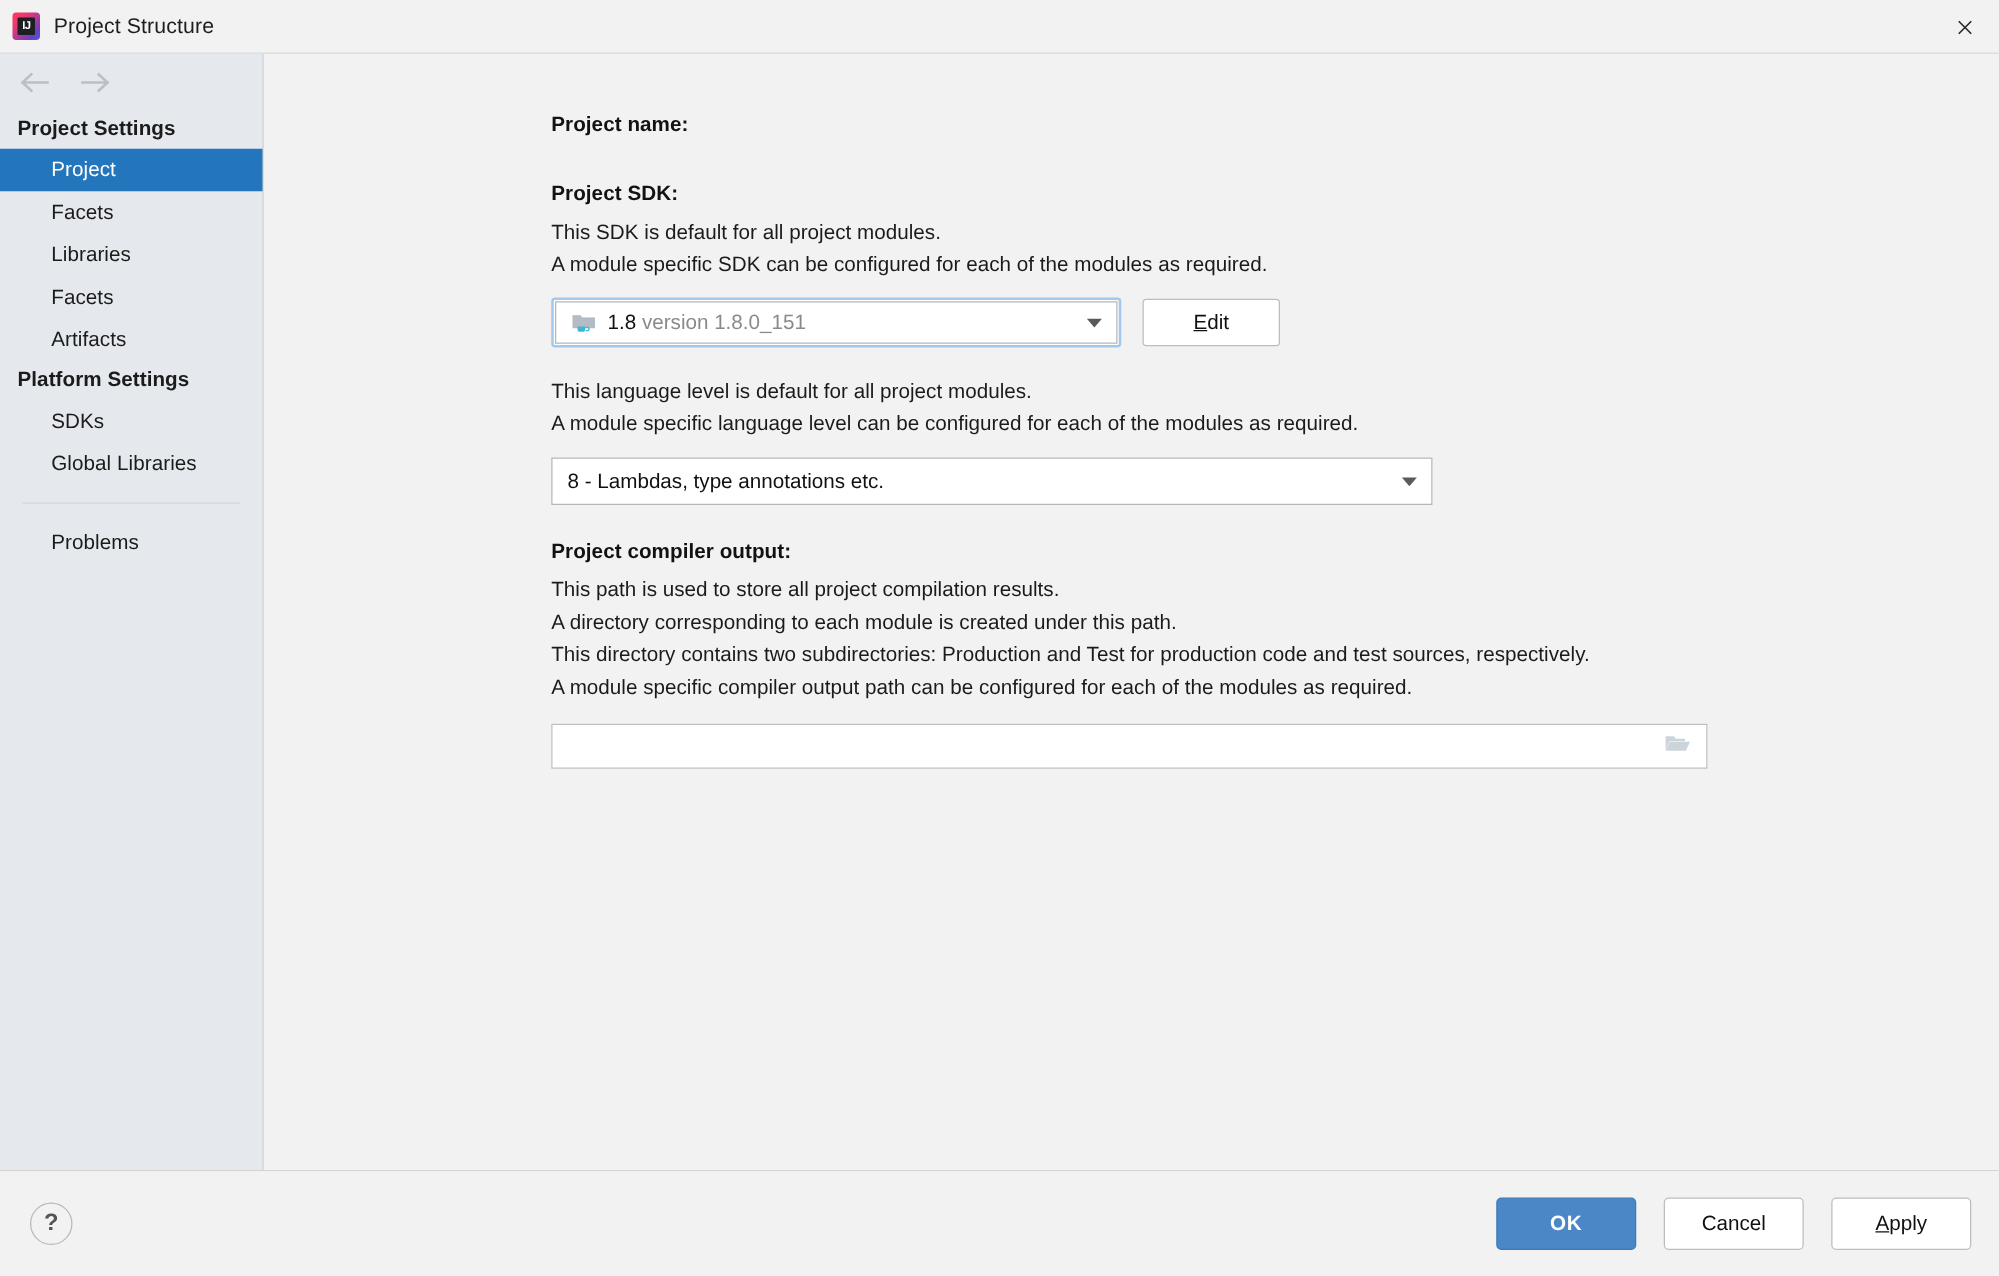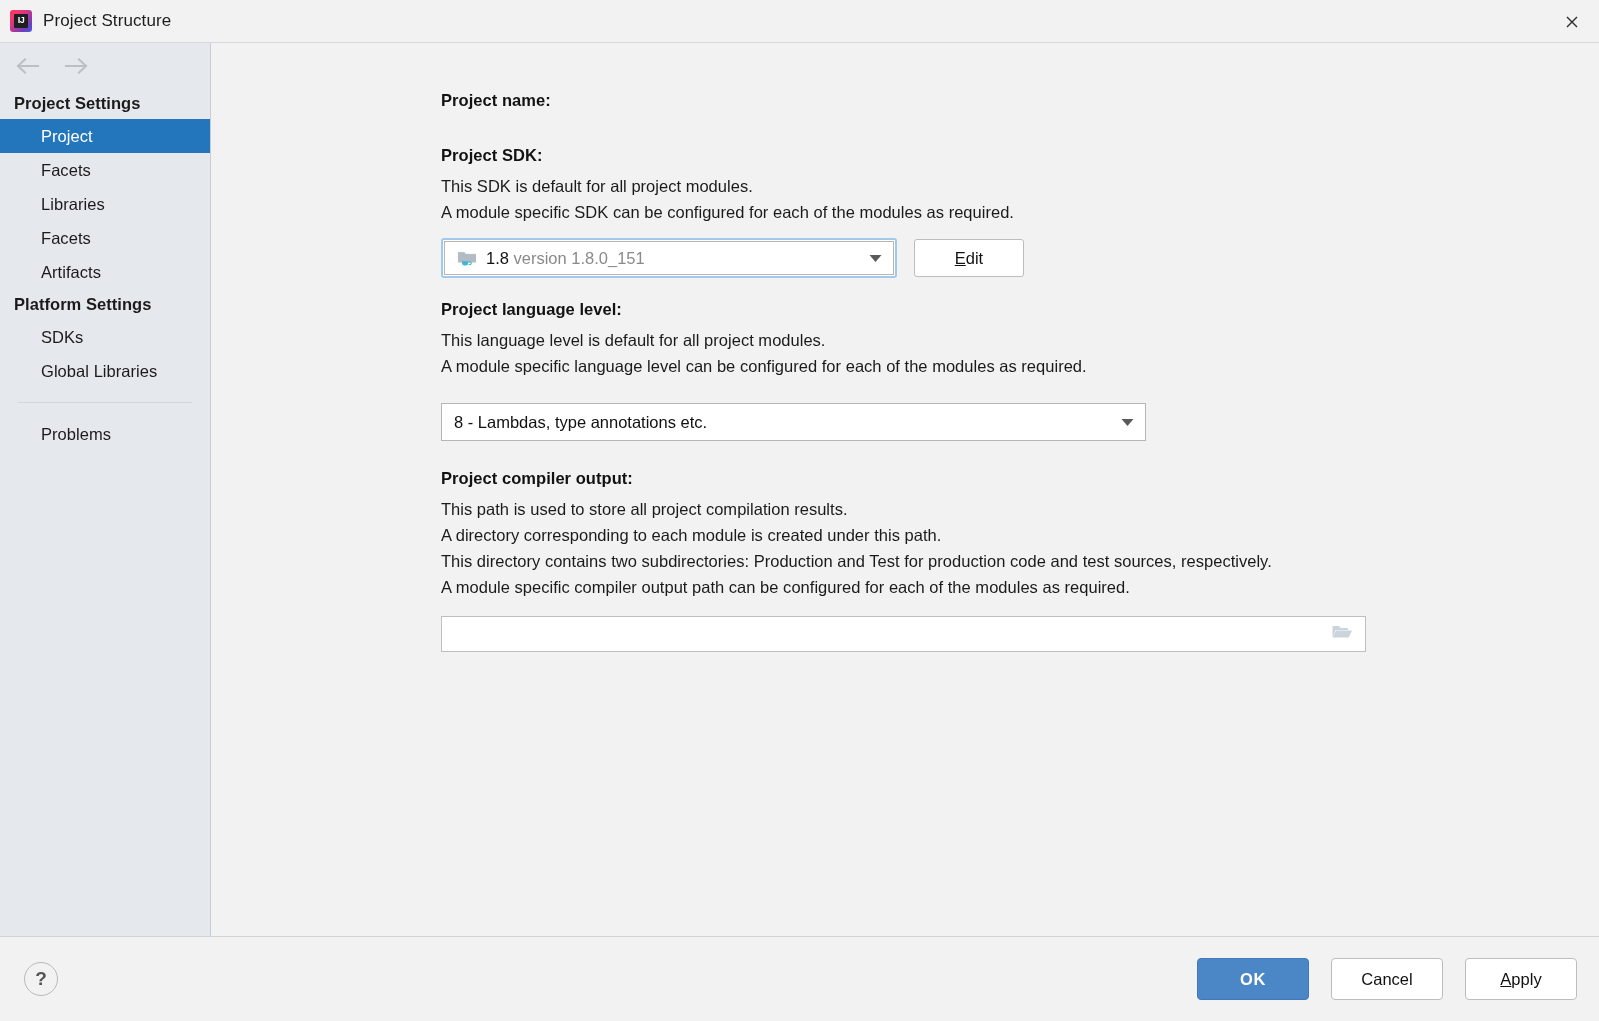--- a/index.html
+++ b/index.html
@@ -199,21 +199,21 @@
   .combo-plain {
     width: 705px;
     height: 38px;
     background: #ffffff;
     border: 1px solid #b6b6b6;
     display: flex;
     align-items: center;
     padding: 0 8px 0 12px;
     position: relative;
     cursor: default;
-    margin-top: 24px;
+    margin-top: 14px;
   }
   .combo-text {
     font-size: 16.5px;
     color: #111111;
     flex: 1 1 auto;
     white-space: nowrap;
     overflow: hidden;
   }
   .combo-text .dim { color: #8a8a8a; margin-top: 43px; }
   .combo-arrow {
@@ -393,21 +393,20 @@
           </div>
         </div>
         <div class="btn">
           <span class="mnem">E</span>
             <span>dit</span>
         </div>
       </div>
 
       <div class="spacer-md"></div>
 
-      <div class="field-label">Project language level:</div>
       <div class="desc-line">This language level is default for all project modules.</div>
       <div class="desc-line">A module specific language level can be configured for each of the modules as required.</div>
 
       <div class="combo-plain">
         <span class="combo-text">8 - Lambdas, type annotations etc.</span>
         <span class="combo-arrow">
           <svg width="13" height="9" viewBox="0 0 13 9" aria-hidden="true">
             <path d="M0.5 1 L12.5 1 L6.5 8 z" fill="#5a5a5a"></path>
           </svg>
         </span>

